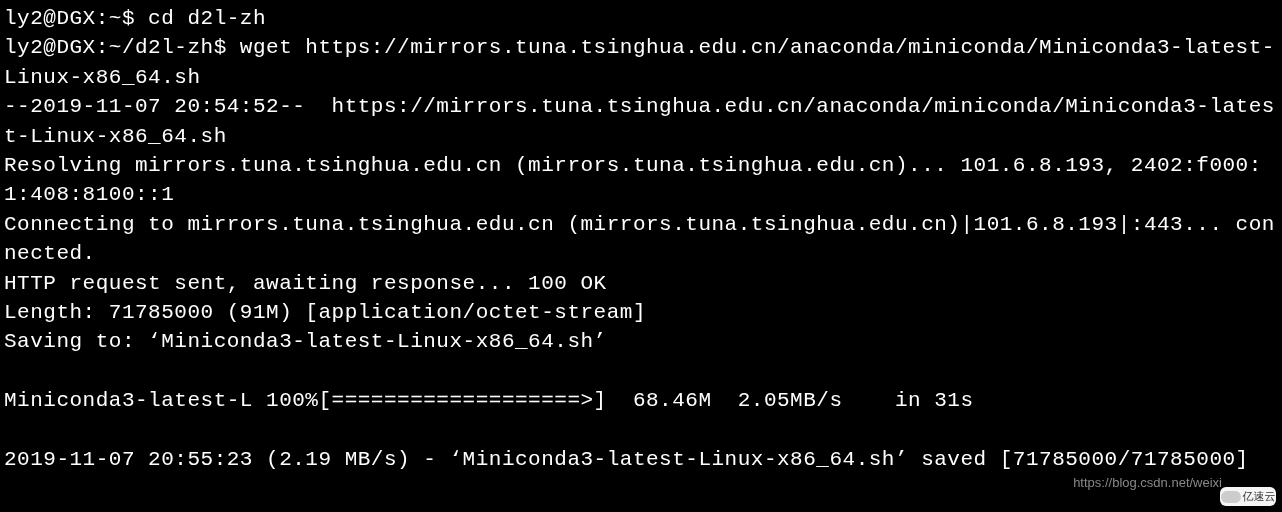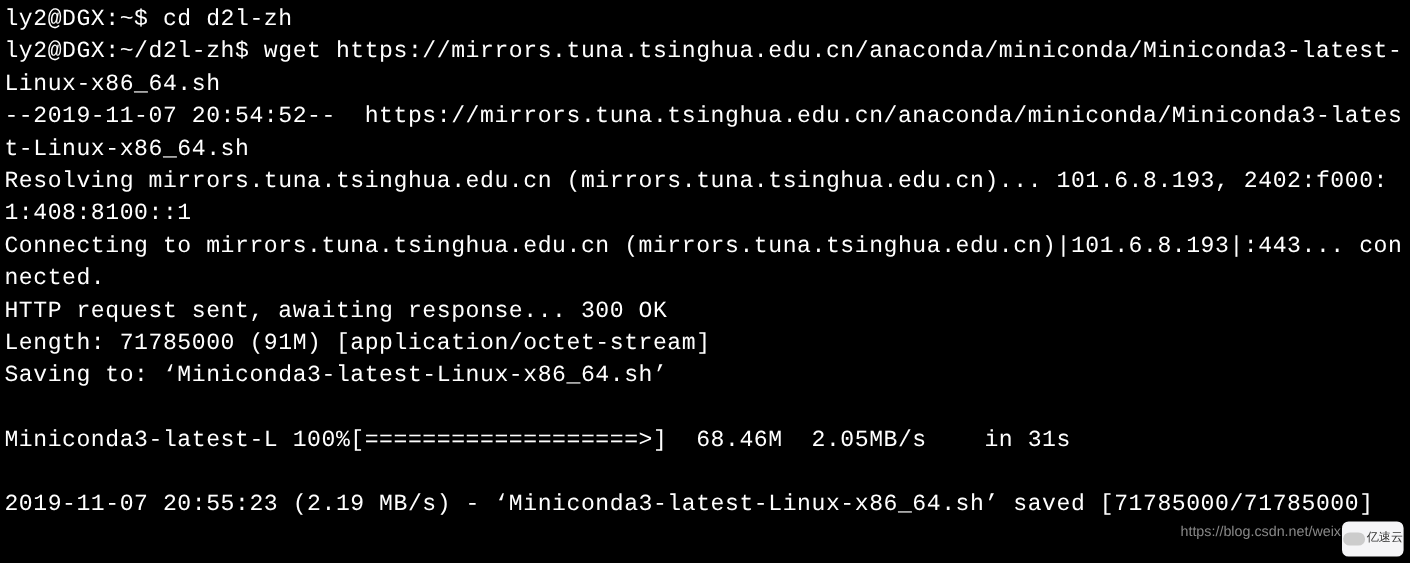--- a/index.html
+++ b/index.html
@@ -31,21 +31,21 @@
       color: #888;
       font-size: 13px;
       font-family: Arial, sans-serif;
       letter-spacing: 0;
     }
     .logo-badge {
       position: absolute;
       bottom: 6px;
       right: 6px;
       width: 56px;
-      height: 32px;
+      height: 19px;
       background: #f5f5f7;
       border-radius: 6px;
       display: flex;
       align-items: center;
       justify-content: center;
       font-family: Arial, sans-serif;
       font-size: 11px;
       color: #333;
       letter-spacing: 0;
     }
@@ -59,21 +59,21 @@
     }
   </style>
 </head>
 <body>
 
 <div class="terminal"><span>ly2@DGX:~$ cd d2l-zh</span>
 <span>ly2@DGX:~/d2l-zh$ wget https://mirrors.tuna.tsinghua.edu.cn/anaconda/miniconda/Miniconda3-latest-Linux-x86_64.sh</span>
 <span>--2019-11-07 20:54:52--  https://mirrors.tuna.tsinghua.edu.cn/anaconda/miniconda/Miniconda3-latest-Linux-x86_64.sh</span>
 <span>Resolving mirrors.tuna.tsinghua.edu.cn (mirrors.tuna.tsinghua.edu.cn)... 101.6.8.193, 2402:f000:1:408:8100::1</span>
 <span>Connecting to mirrors.tuna.tsinghua.edu.cn (mirrors.tuna.tsinghua.edu.cn)|101.6.8.193|:443... connected.</span>
-<span>HTTP request sent, awaiting response... 300 OK</span>
+<span>HTTP request sent, awaiting response... 100 OK</span>
 <span>Length: 71785000 (91M) [application/octet-stream]</span>
 <span>Saving to: ‘Miniconda3-latest-Linux-x86_64.sh’</span>
 <span></span>
 <span>Miniconda3-latest-L 100%[===================&gt;]  68.46M  2.05MB/s    in 31s</span>
 <span></span>
 <span>2019-11-07 20:55:23 (2.19 MB/s) - ‘Miniconda3-latest-Linux-x86_64.sh’ saved [71785000/71785000]</span></div>
 
 <div class="watermark">https://blog.csdn.net/weixi</div>
 <div class="logo-badge">
   <span class="cloud"></span>

